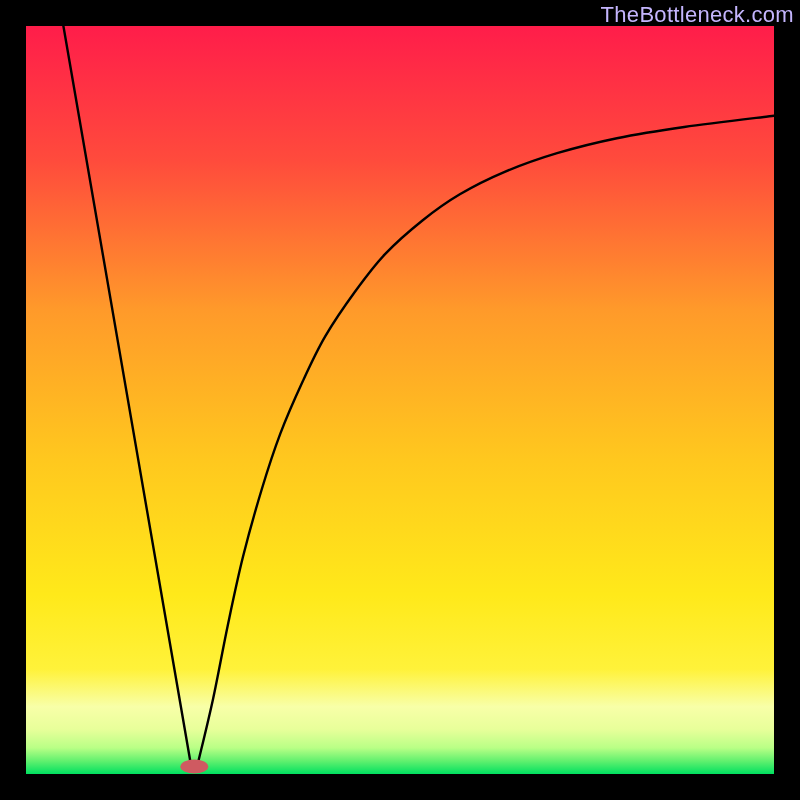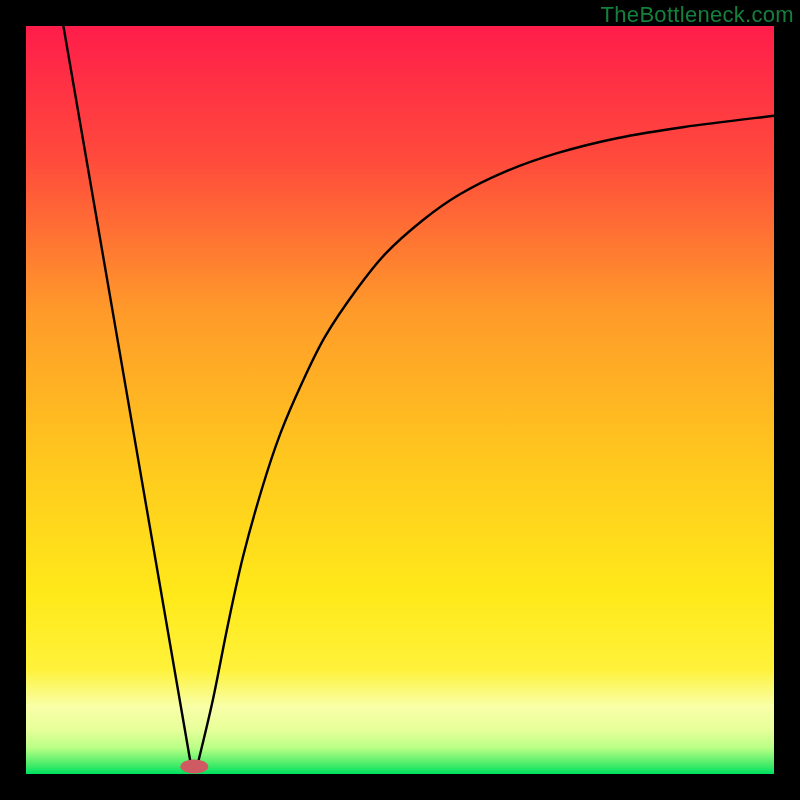--- a/index.html
+++ b/index.html
@@ -23,21 +23,21 @@
     position: absolute;
     left: 0;
     top: 0;
     width: 748px;
     height: 748px;
   }
   .attribution {
     position: absolute;
     top: 2px;
     right: 6px;
-    color: #15803d;
+    color: #c4b5fd;
     font-size: 22px;
     font-weight: 500;
     letter-spacing: 0.3px;
     font-family: Arial, sans-serif;
   }
 </style>
 </head>
 <body>
 
 <div class="frame">

